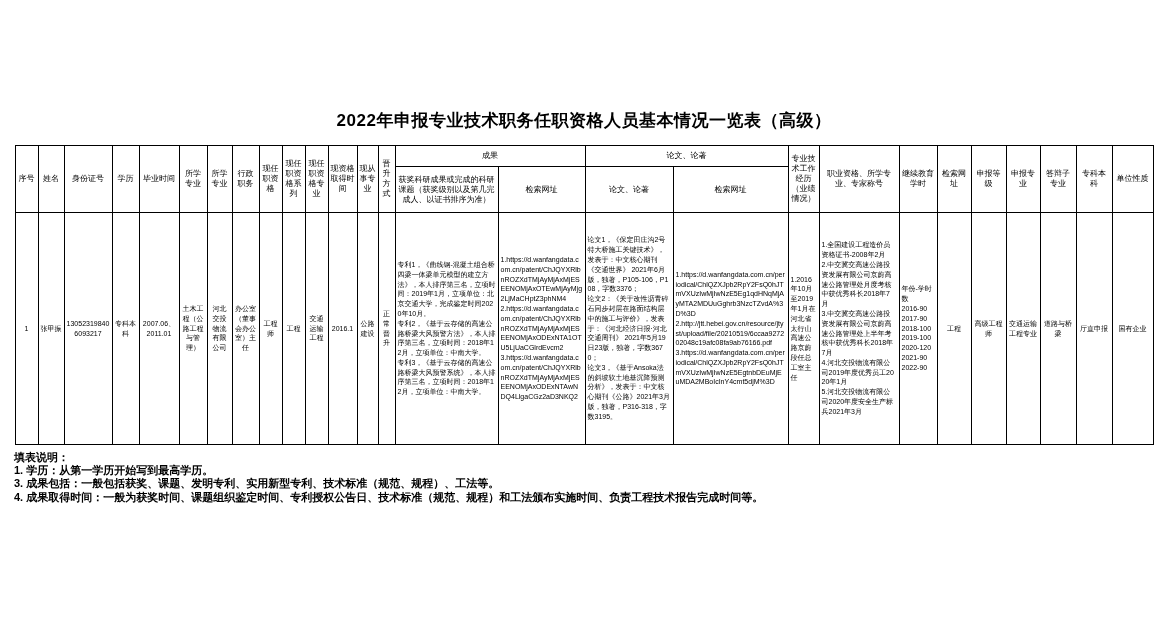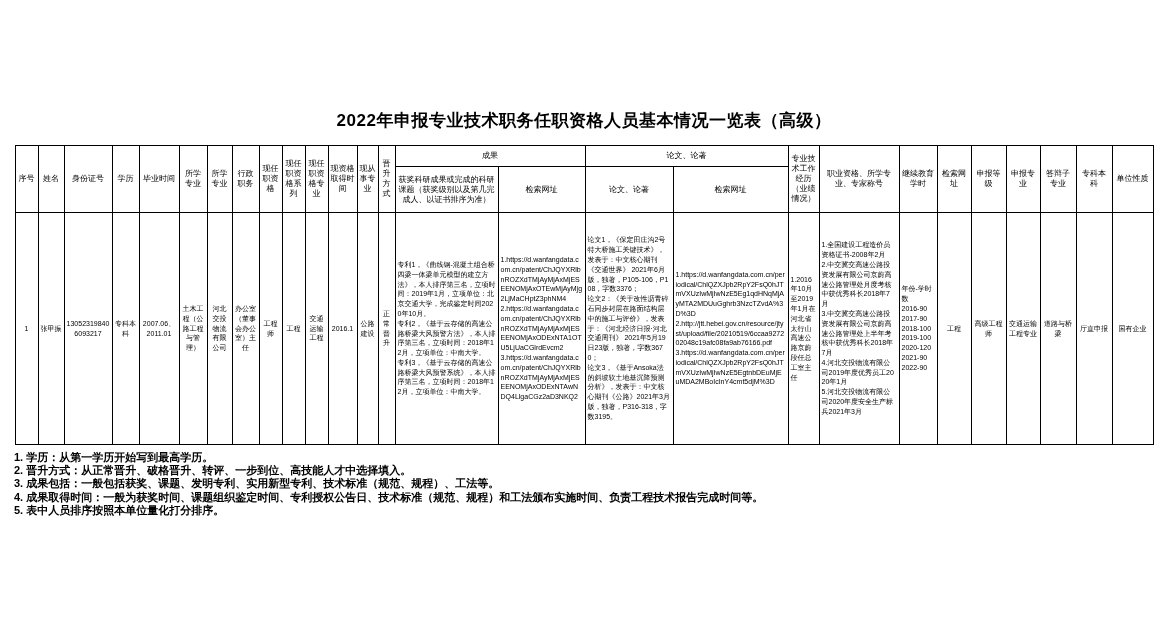--- a/index.html
+++ b/index.html
@@ -173,18 +173,17 @@
       <td>高级工程师</td>
       <td>交通运输工程专业</td>
       <td>道路与桥梁</td>
       <td>厅直申报</td>
       <td>国有企业</td>
     </tr>
   </tbody>
 </table>
 
 <div class="notes">
+  <div class="note-heading">填表说明：</div>
   <div>1. 学历：从第一学历开始写到最高学历。</div>
-  <div>2. 晋升方式：从正常晋升、破格晋升、转评、一步到位、高技能人才中选择填入。</div>
   <div>3. 成果包括：一般包括获奖、课题、发明专利、实用新型专利、技术标准（规范、规程）、工法等。</div>
   <div>4. 成果取得时间：一般为获奖时间、课题组织鉴定时间、专利授权公告日、技术标准（规范、规程）和工法颁布实施时间、负责工程技术报告完成时间等。</div>
-  <div>5. 表中人员排序按照本单位量化打分排序。</div>
 </div>
 
 </body></html>

